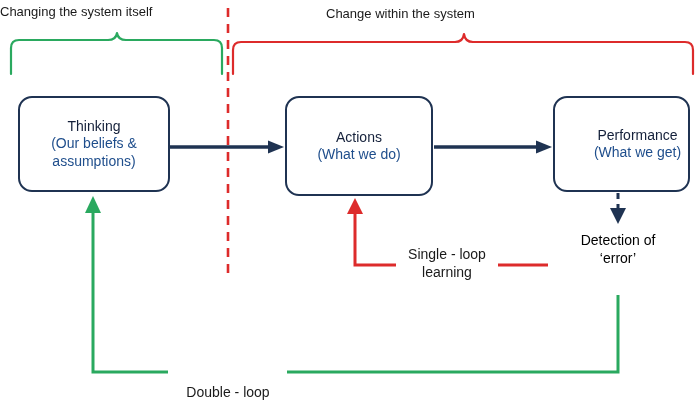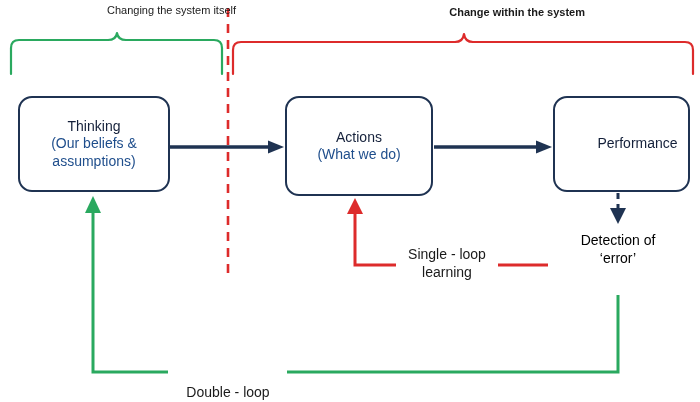--- a/index.html
+++ b/index.html
@@ -48,23 +48,23 @@
   .free-label {
     position: absolute;
     text-align: center;
     color: #1a1a1a;
     font-size: 14px;
     line-height: 1.3;
     white-space: pre-line;
   }
   .brace-label {
     position: absolute;
-    text-align: right;
+    text-align: left;
     color: #1a1a1a;
-    font-size: 11px;
+    font-size: 13px;
     white-space: nowrap;
   }
   .label-dark {
     color: #000000;
   }
 </style>
 </head>
 <body>
 
 <div id="canvas">
@@ -90,35 +90,36 @@
     <polygon points="355,198 347,214 363,214" fill="#dd2b2b"></polygon>
     <line x1="498" y1="265" x2="548" y2="265" stroke="#dd2b2b" stroke-width="3"></line>
 
     <path d="M 618,295 L 618,372 L 287,372" fill="none" stroke="#2aa95f" stroke-width="3" stroke-linejoin="miter"></path>
     <path d="M 168,372 L 93,372 L 93,212" fill="none" stroke="#2aa95f" stroke-width="3" stroke-linejoin="miter"></path>
     <polygon points="93,196 85,213 101,213" fill="#2aa95f"></polygon>
   </svg>
 
   <div class="brace-label" style="left:0px; top:4px; width:236px;">Changing the system itself</div>
 
-  <div class="brace-label" style="left:345px; top:6px; width:240px;font-weight:bold;">Change within the system</div>
+  <div class="brace-label" style="left:326px; top:6px; width:240px;">Change within the system</div>
 
   <div class="node-box" style="left:18px; top:96px; width:152px; height:96px;">
     <div class="node-title">Thinking</div>
     <div class="node-sub">(Our beliefs &amp;</div>
     <div class="node-sub">assumptions)</div>
   </div>
 
   <div class="node-box" style="left:285px; top:96px; width:148px; height:100px;">
     <div class="node-title">Actions</div>
     <div class="node-sub">(What we do)</div>
   </div>
 
   <div class="node-box" style="left:553px; top:96px; width:137px; height:96px;padding-left:32px;">
     <div class="node-title">Performance</div>
+    <div class="node-sub">(What we get)</div>
   </div>
 
   <div class="free-label" style="left:390px; top:245px; width:114px;">Single - loop
 learning</div>
 
   <div class="free-label" style="left:167px; top:351px; width:122px;margin-top:32px;">Double - loop
 learning</div>
 
   <div class="free-label label-dark" style="left:558px; top:231px; width:120px;">Detection of
 ‘error’</div>

